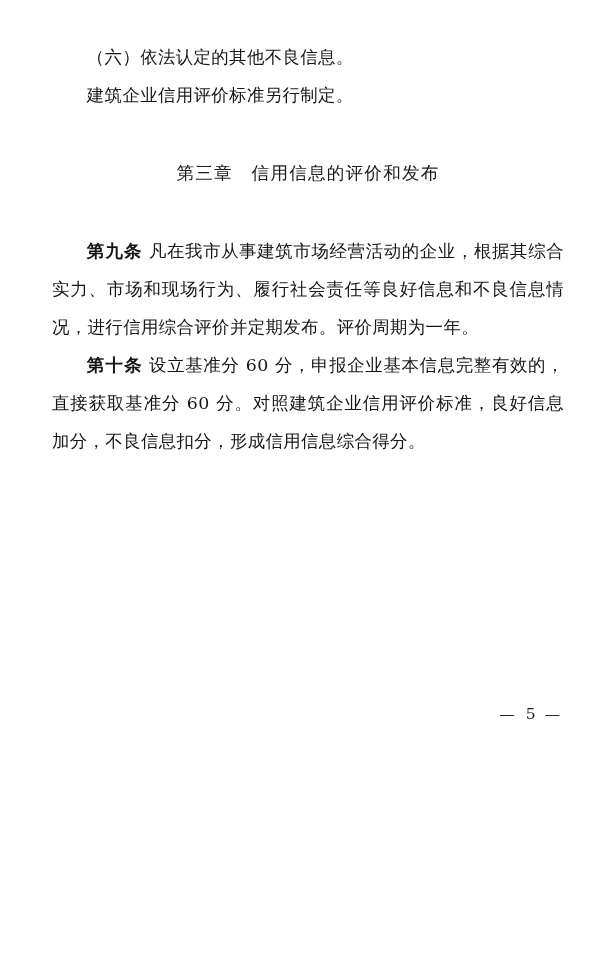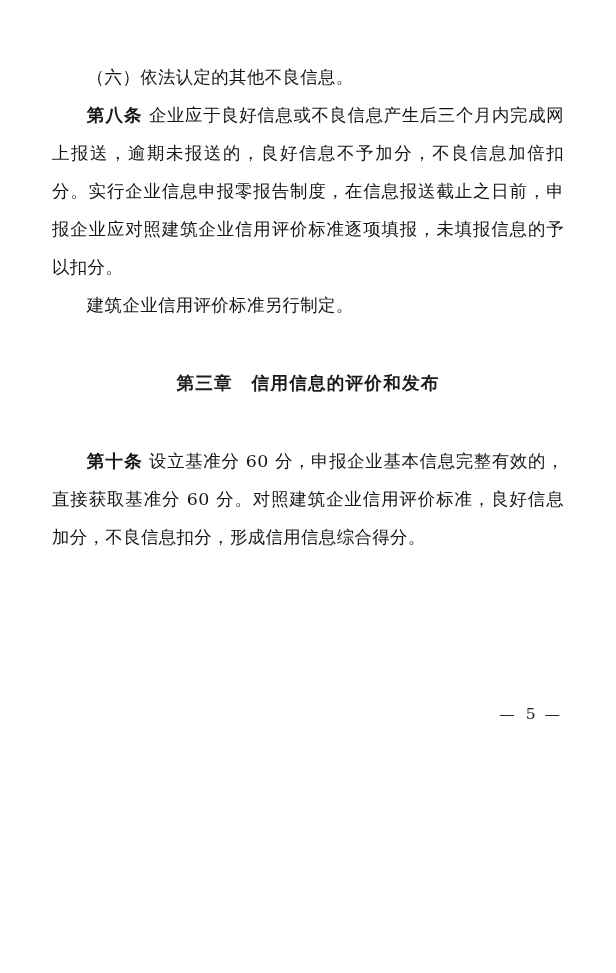--- a/index.html
+++ b/index.html
@@ -12,21 +12,21 @@
     background: #ffffff;
     font-family: "DejaVu Serif", "Liberation Serif", serif;
     color: #1a1a1a;
     position: relative;
     overflow: hidden;
   }
   .page {
     width: 616px;
     height: 749px;
     box-sizing: border-box;
-    padding: 58px 52px 0 52px;
+    padding: 38px 52px 0 52px;
     position: relative;
   }
   .para {
     font-size: 17.4px;
     line-height: 38px;
     text-align: justify;
     text-justify: inter-ideograph;
     margin: 0;
     letter-spacing: 0.4px;
     color: #161616;
@@ -34,21 +34,21 @@
   .indent2 {
     text-indent: 2em;
   }
   .para .lead {
     font-weight: bold;
     letter-spacing: 1px;
   }
   .chapter-heading {
     text-align: center;
     font-size: 17.6px;
-    font-weight: bold;
+    font-weight: normal;
     letter-spacing: 1.2px;
     line-height: 38px;
     margin: 0;
   }
   .spacer-before-heading { height: 40px; }
   .spacer-after-heading { height: 40px; }
   .footer {
     position: absolute;
     right: 52px;
     bottom: 26px;
@@ -64,36 +64,36 @@
 </head>
 <body>
 
 <div class="page">
 
   <p class="para indent2">
     <span>（六）依法认定的其他不良信息。</span>
   </p>
 
 
-  <p class="para indent2">
-    <span class="lead">第八条</span>
-    <span>企业应于良好信息或不良信息产生后三个月内完成网上报送，逾期未报送的，良好信息不予加分，不良信息加倍扣分。实行企业信息申报零报告制度，在信息报送截止之日前，申报企业应对照建筑企业信用评价标准逐项填报，未填报信息的予以扣分。</span>
-  </p>
 
 
   <p class="para indent2">
     <span>建筑企业信用评价标准另行制定。</span>
   </p>
 
   <div class="spacer-before-heading"></div>
 
   <p class="chapter-heading">第三章　信用信息的评价和发布</p>
 
   <div class="spacer-after-heading"></div>
 
+  <p class="para indent2">
+    <span class="lead">第九条</span>
+    <span>凡在我市从事建筑市场经营活动的企业，根据其综合实力、市场和现场行为、履行社会责任等良好信息和不良信息情况，进行信用综合评价并定期发布。评价周期为一年。</span>
+  </p>
 
   <p class="para indent2">
     <span class="lead">第十条</span>
     <span>设立基准分 60 分，申报企业基本信息完整有效的，直接获取基准分 60 分。对照建筑企业信用评价标准，良好信息加分，不良信息扣分，形成信用信息综合得分。</span>
   </p>
 
 
   <div class="footer">
     <span class="dash">—</span>
     <span>5</span>

